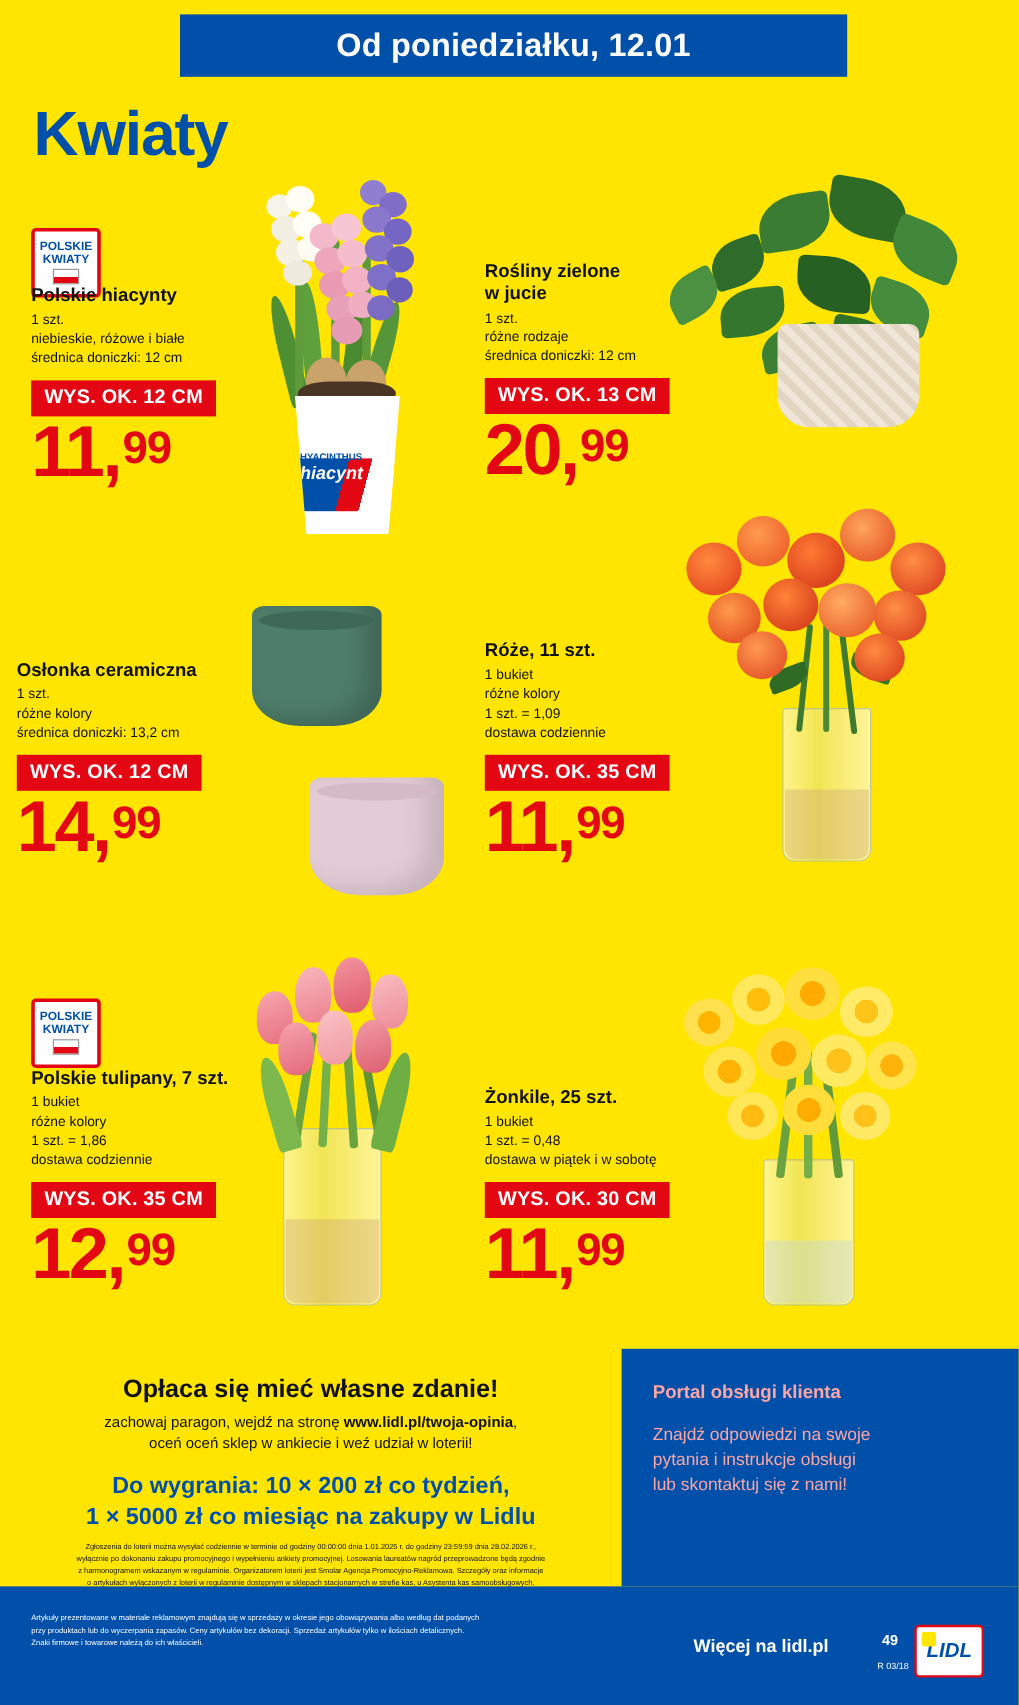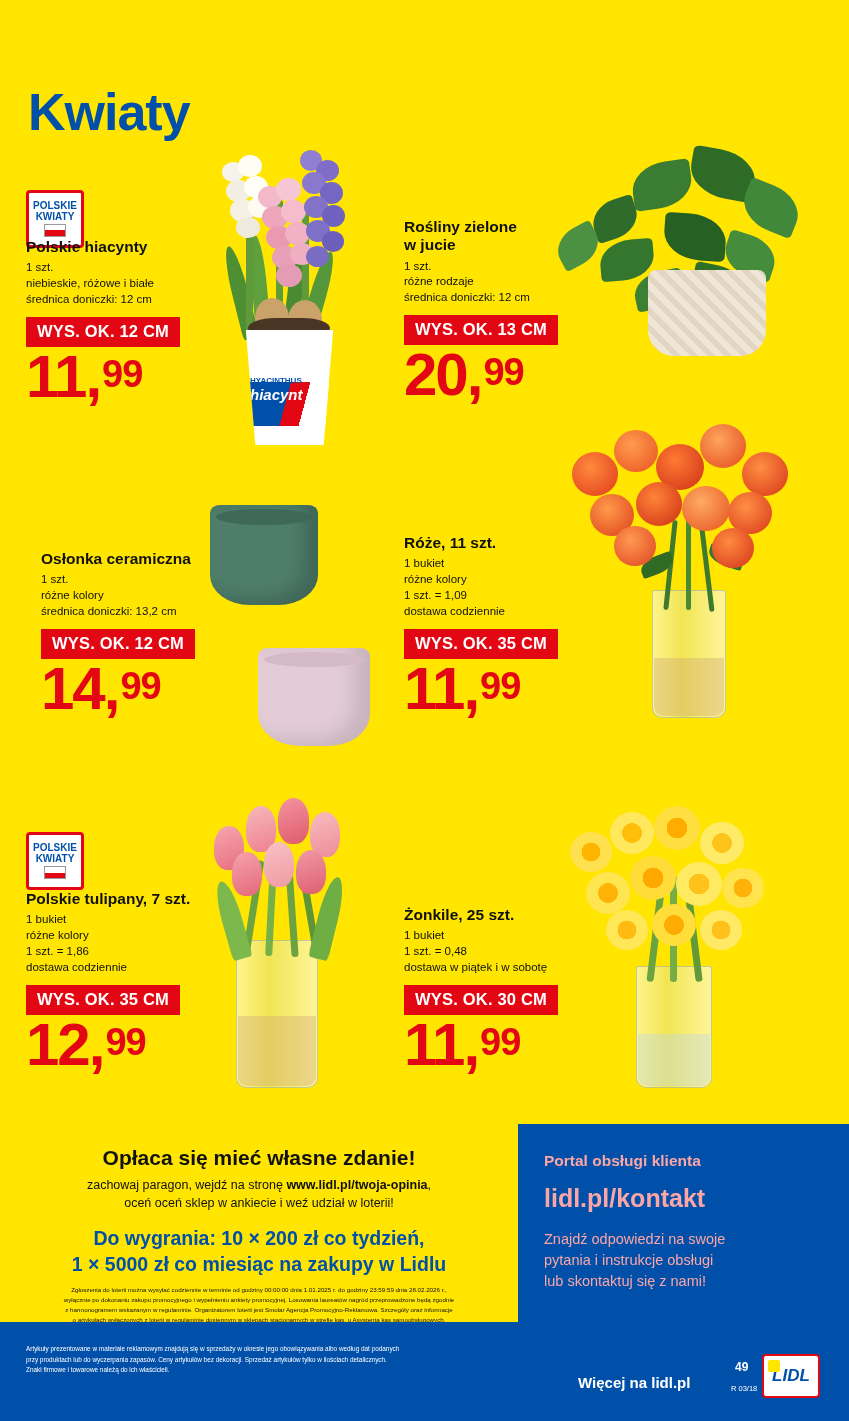--- a/index.html
+++ b/index.html
@@ -214,21 +214,21 @@
 
   
   .footer {
     position:absolute; left:0; top:1322px; width:849px; height:99px; background:#0050aa;
   }
   .footer .disclaimer {
     position:absolute; left:26px; top:22px; width:470px;
     font-size:6.4px; color:#ffffff; line-height:1.65; white-space: pre-line;
   }
   .footer .more {
-    position:absolute; left:578px; top:52px; font-size:15px; font-weight:bold; color:#ffffff;
+    position:absolute; left:578px; top:42px; font-size:15px; font-weight:bold; color:#ffffff;
   }
   .footer .pagenum {
     position:absolute; left:735px; top:38px; font-size:12px; font-weight:bold; color:#ffffff;
   }
   .footer .pagecode {
     position:absolute; left:731px; top:62px; font-size:7.5px; color:#ffffff;
   }
   .lidl-logo {
     position:absolute; left:762px; top:32px; width:58px; height:44px;
     background:#ffffff; border:2px solid #e30613; border-radius:4px;
@@ -237,20 +237,23 @@
   .lidl-logo .lt { color:#0050aa; font-size:17px; font-weight:bold; font-style:italic; }
   .lidl-logo .dot {
     position:absolute; left:4px; top:4px; width:12px; height:12px; background:#ffe500; border-radius:2px;
   }
 </style>
 </head>
 <body>
 
 <div class="page">
 
+  <div class="header-banner">
+    <span class="txt">Od poniedziałku, 12.01</span>
+  </div>
   <div class="page-title">Kwiaty</div>
 
   <div class="art">
 
     <div class="leafblade" style="left:232px;top:245px;width:16px;height:95px;transform:rotate(-14deg);background:#4f8f33;"></div>
     <div class="leafblade" style="left:252px;top:235px;width:15px;height:105px;transform:rotate(-5deg);background:#5ea03c;"></div>
     <div class="leafblade" style="left:288px;top:238px;width:15px;height:102px;transform:rotate(7deg);background:#4a8a30;"></div>
     <div class="leafblade" style="left:310px;top:250px;width:16px;height:92px;transform:rotate(16deg);background:#56963a;"></div>
     <div class="stalk" style="left:246px;top:215px;height:115px;"></div>
     <div class="stalk" style="left:276px;top:200px;height:130px;"></div>
@@ -402,21 +405,21 @@
 różne rodzaje
 średnica doniczki: 12 cm</div>
     <div class="badge-wys">WYS. OK. 13 CM</div>
     <div class="price">
       <span class="int">20</span>
       <span class="comma">,</span>
       <span class="dec">99</span>
     </div>
   </div>
 
-  <div class="prod" style="left:41px;top:550px;width:200px;">
+  <div class="prod" style="left:14px;top:550px;width:200px;">
     <div class="name">Osłonka ceramiczna</div>
     <div class="desc">1 szt.
 różne kolory
 średnica doniczki: 13,2 cm</div>
     <div class="badge-wys">WYS. OK. 12 CM</div>
     <div class="price">
       <span class="int">14</span>
       <span class="comma">,</span>
       <span class="dec">99</span>
     </div>
@@ -480,21 +483,20 @@
     </h4>
     <div class="legal">Zgłoszenia do loterii można wysyłać codziennie w terminie od godziny 00:00:00 dnia 1.01.2025 r. do godziny 23:59:59 dnia 28.02.2026 r.,
 wyłącznie po dokonaniu zakupu promocyjnego i wypełnieniu ankiety promocyjnej. Losowania laureatów nagród przeprowadzone będą zgodnie
 z harmonogramem wskazanym w regulaminie. Organizatorem loterii jest Smolar Agencja Promocyjno-Reklamowa. Szczegóły oraz informacje
 o artykułach wyłączonych z loterii w regulaminie dostępnym w sklepach stacjonarnych w strefie kas, u Asystenta kas samoobsługowych,
 a także na www.lidl.pl/twoja-opinia oraz na www.smolar.pl</div>
   </div>
 
   <div class="promo-right">
     <div class="r-title">Portal obsługi klienta</div>
-    <div class="r-url">lidl.pl/kontakt</div>
     <div class="r-text">Znajdź odpowiedzi na swoje
 pytania i instrukcje obsługi
 lub skontaktuj się z nami!</div>
   </div>
 
   <div class="footer">
     <div class="disclaimer">Artykuły prezentowane w materiale reklamowym znajdują się w sprzedaży w okresie jego obowiązywania albo według dat podanych
 przy produktach lub do wyczerpania zapasów. Ceny artykułów bez dekoracji. Sprzedaż artykułów tylko w ilościach detalicznych.
 Znaki firmowe i towarowe należą do ich właścicieli.</div>
     <div class="more">Więcej na lidl.pl</div>

